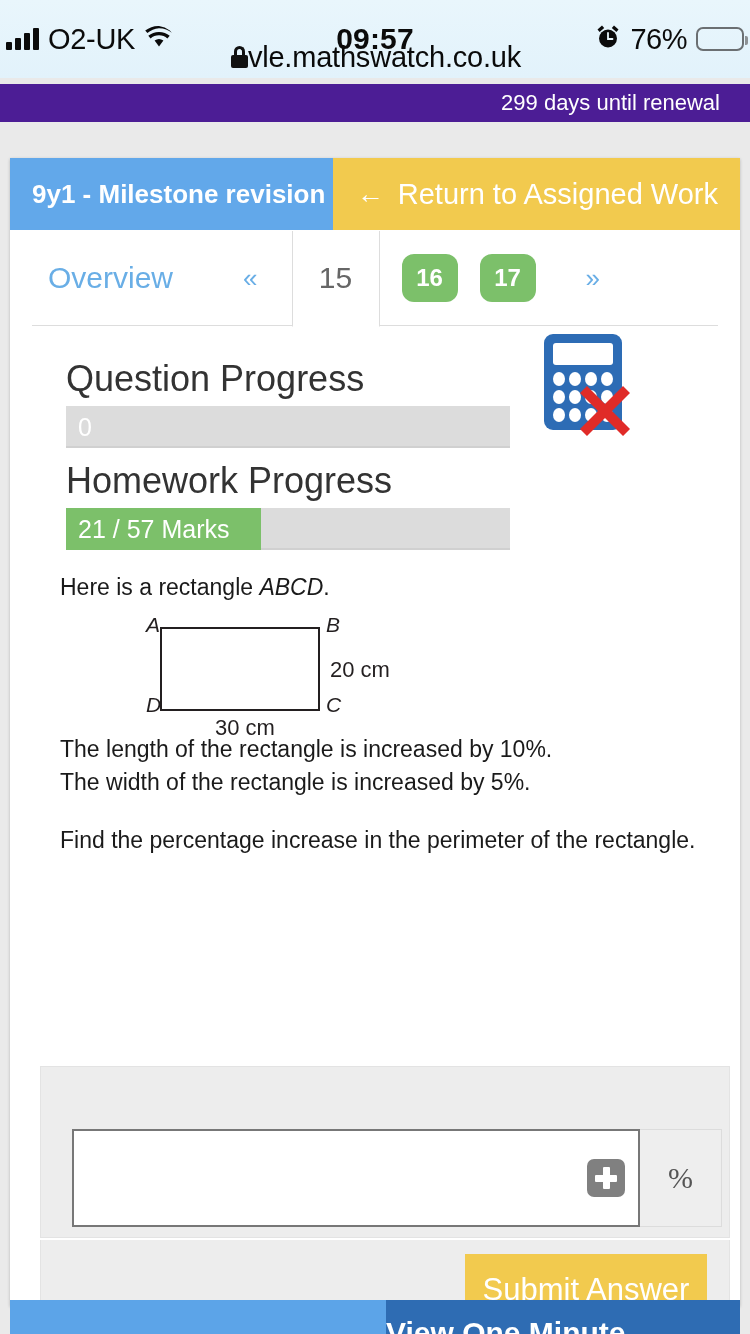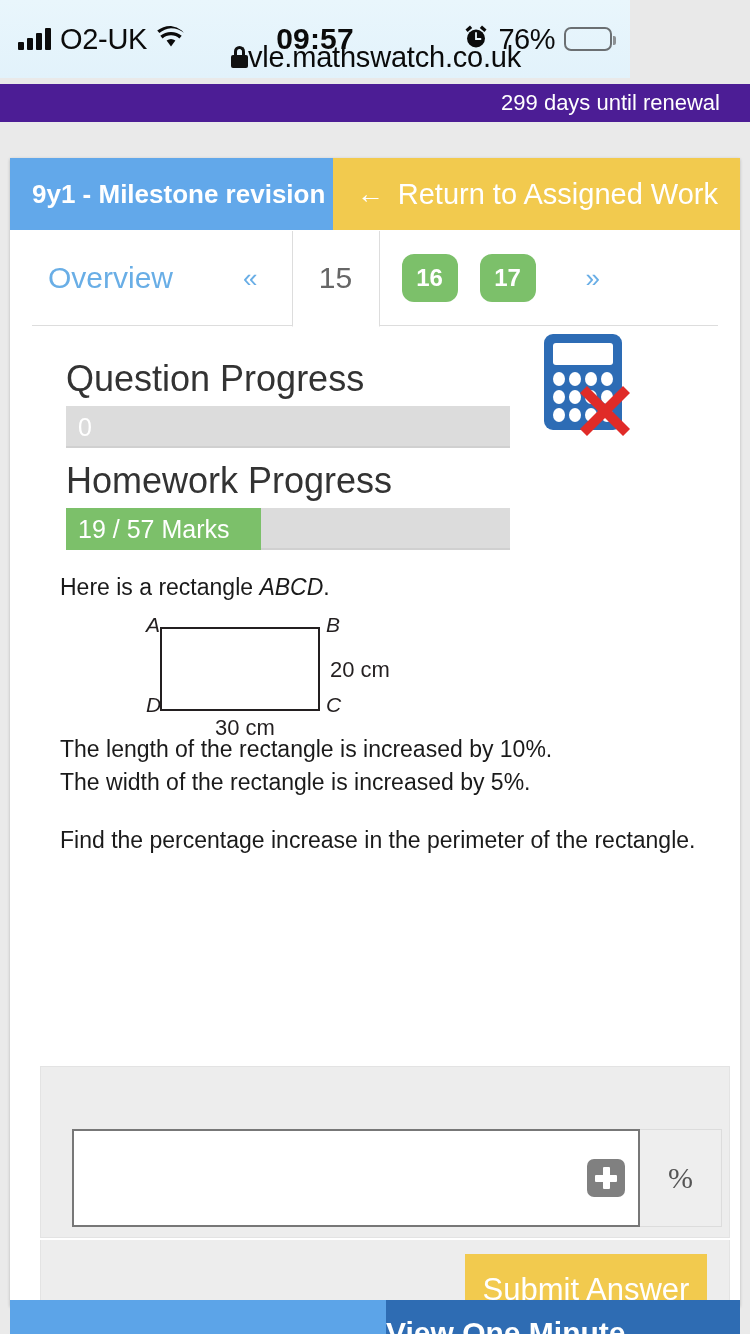--- a/index.html
+++ b/index.html
@@ -6,23 +6,23 @@
   html, body {
     width: 750px; height: 1334px;
     font-family: "Liberation Sans", sans-serif;
     background: #e9e9e9;
     overflow: hidden;
   }
   #screen { position: relative; width: 750px; height: 1334px; }
 
   
   .statusbar {
-    position: absolute; left: 0; top: 0; width: 630px; height: 78px;
+    position: absolute; left: 0; top: 0; width: 750px; height: 78px;
     background: linear-gradient(#e9f6fc, #e2f2fb);
-    display: flex; align-items: center; padding: 0 18px;
+    display: flex; align-items: center; padding: 0 6px;
   }
   .sb-left, .sb-right { display: flex; align-items: center; gap: 9px; flex: 1; }
   .sb-right { justify-content: flex-end; }
   .sb-center { flex: 0 0 auto; }
   .sb-time { font-size: 30px; font-weight: 700; color: #0b0b0b; letter-spacing: .2px; }
   .carrier { font-size: 29px; font-weight: 400; color: #0b0b0b; letter-spacing: -.3px; }
   .batt-pct { font-size: 29px; color: #0b0b0b; letter-spacing: -.5px; }
 
   .signal { display: flex; align-items: flex-end; gap: 3px; height: 22px; }
   .signal i { display: block; width: 6px; background: #0b0b0b; border-radius: 1px; }
@@ -307,21 +307,21 @@
 
         <div class="prog-label">Question Progress</div>
         <div class="prog-track">
           <div class="prog-fill" id="qfill" style="width: 0%;"></div>
           <span class="prog-text">0</span>
         </div>
 
         <div class="prog-label">Homework Progress</div>
         <div class="prog-track">
           <div class="prog-fill" id="hfill" style="width: 43.9%;"></div>
-          <span class="prog-text">19 / 57 Marks</span>
+          <span class="prog-text">21 / 57 Marks</span>
         </div>
 
         <p class="qtext">
           <span>Here is a rectangle </span><em>ABCD</em><span>.</span>
         </p>
 
         <div class="figure">
           <div class="rect-box"></div>
           <span class="vlabel vA">A</span>
           <span class="vlabel vB">B</span>

